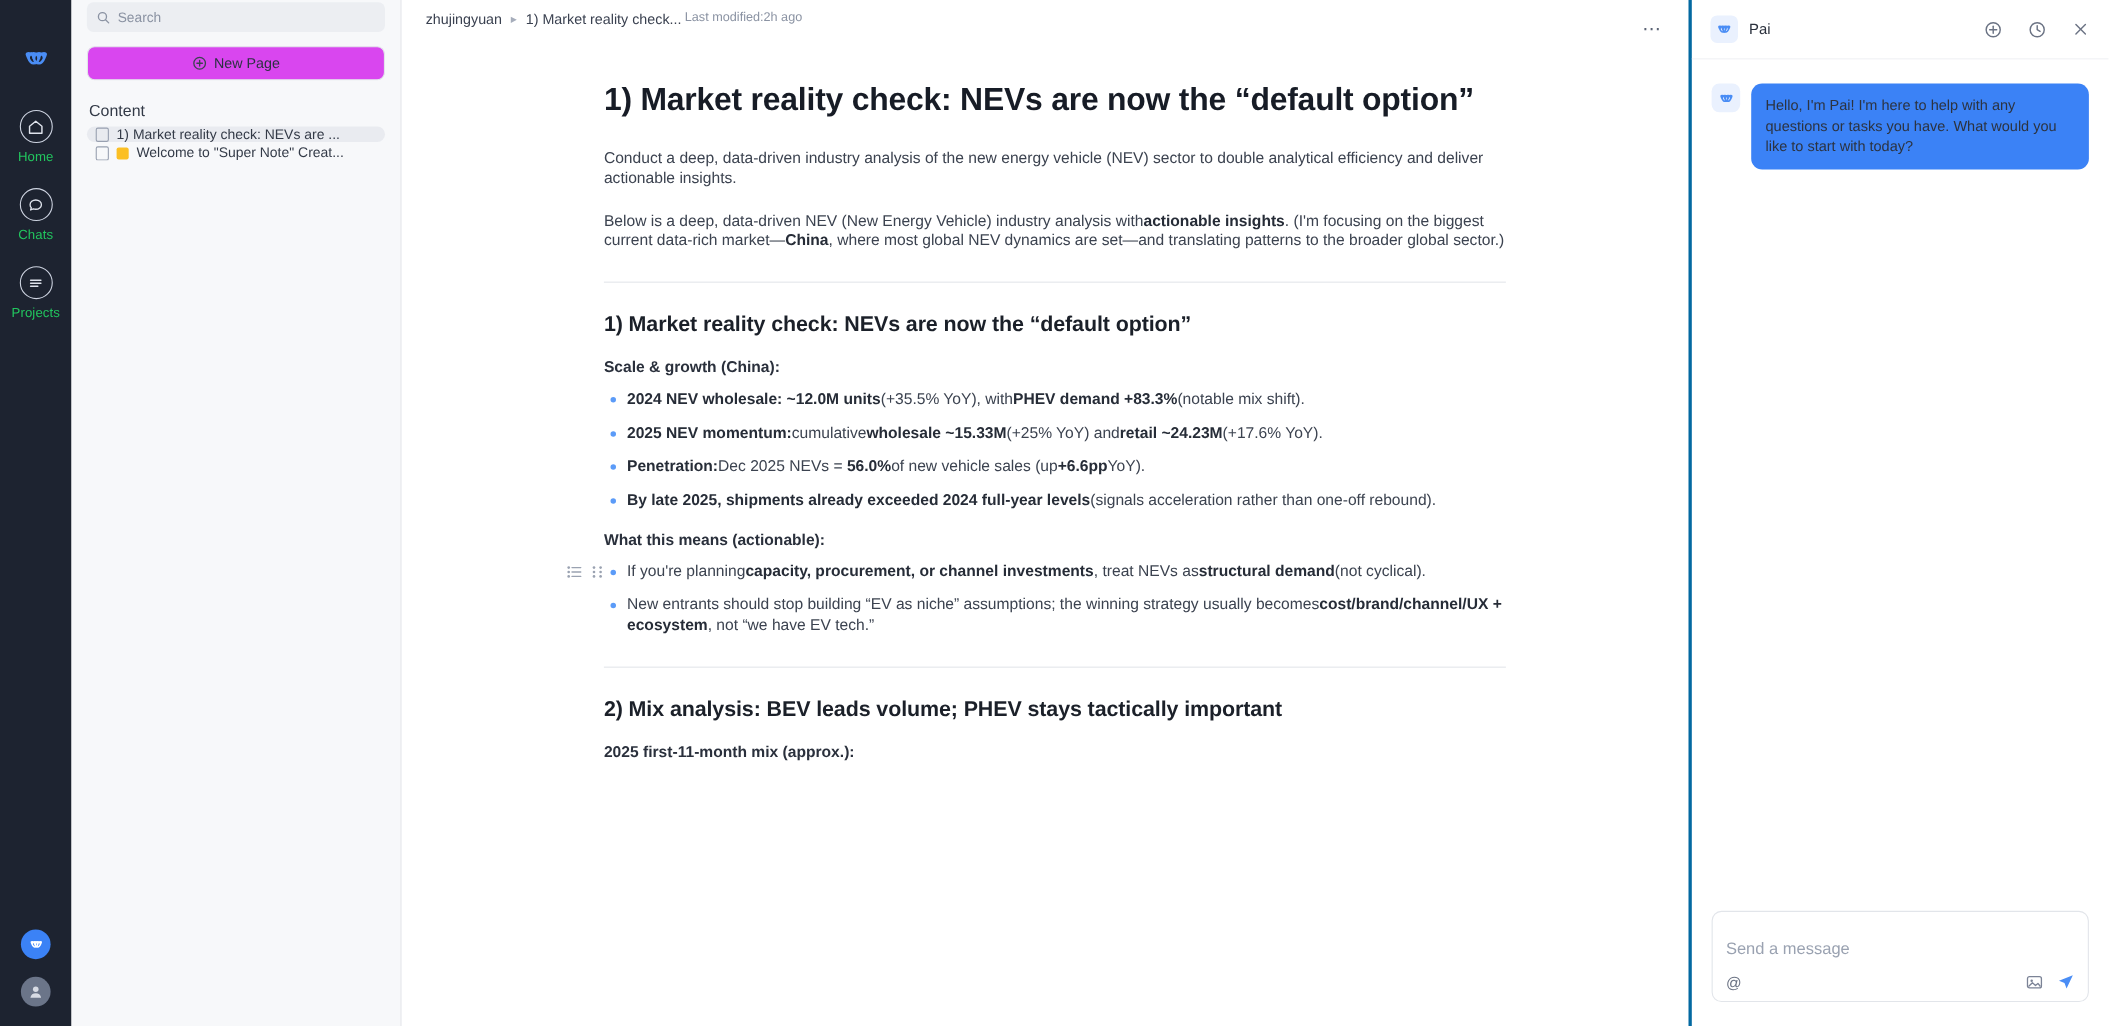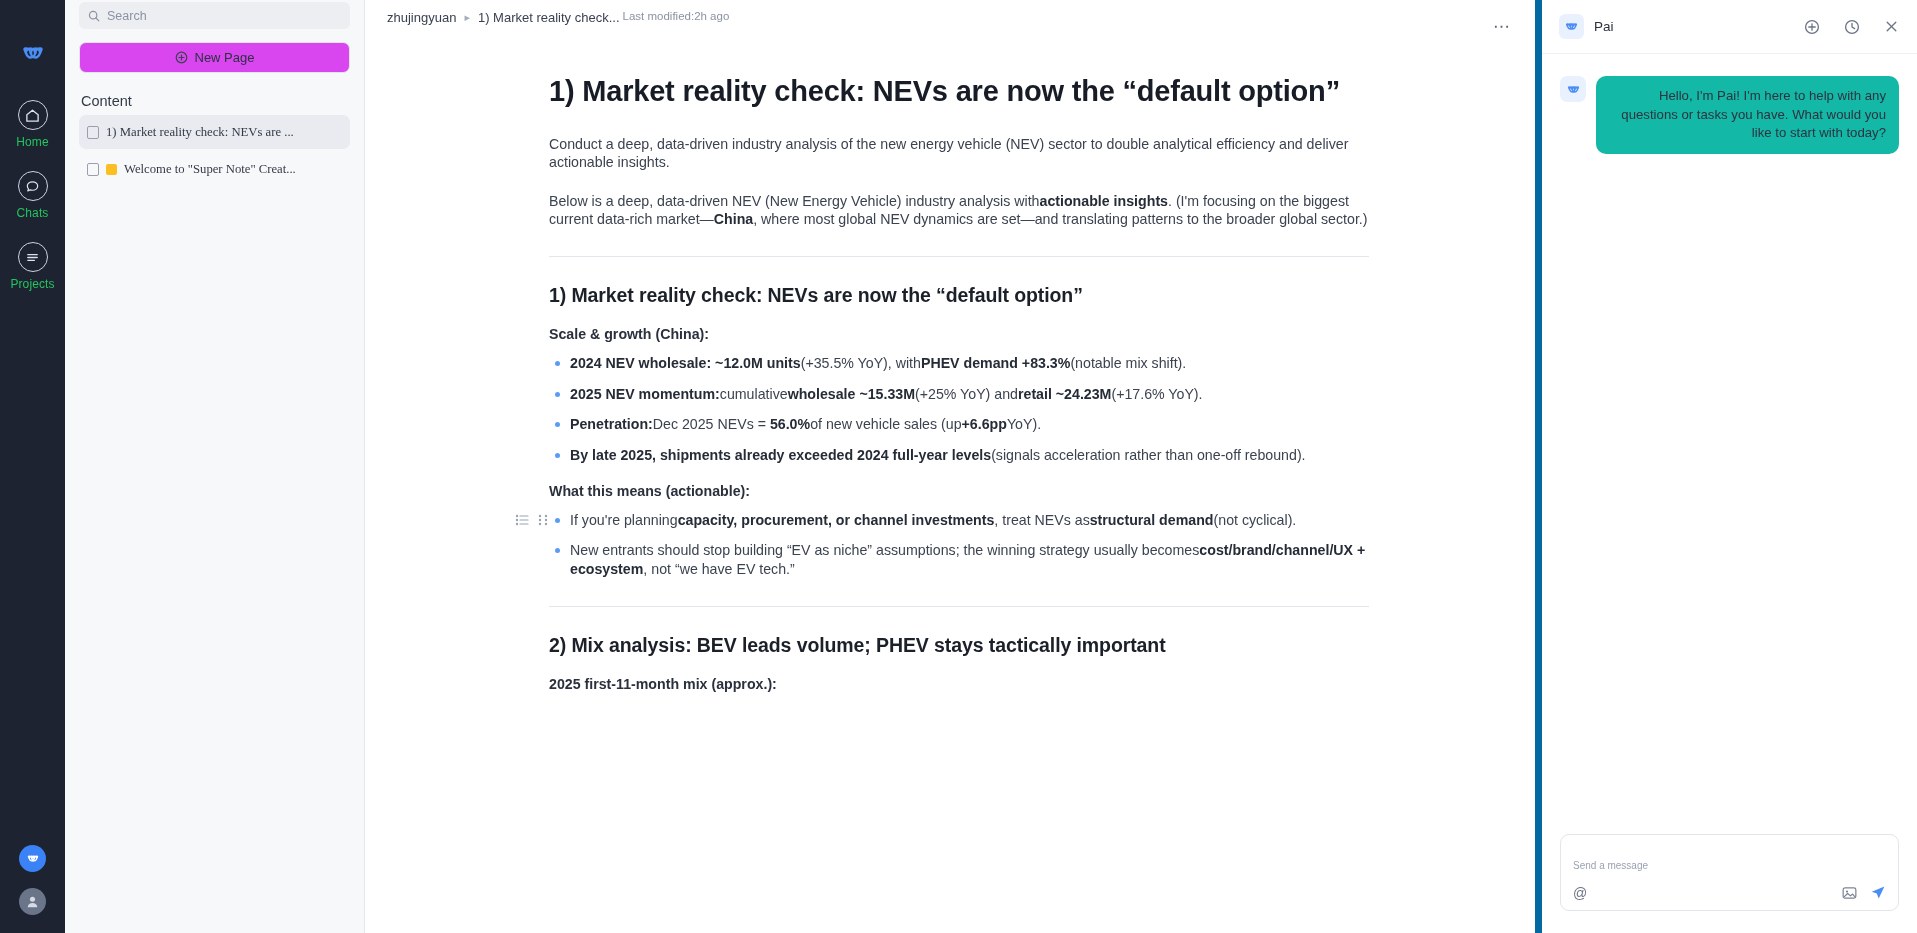--- a/index.html
+++ b/index.html
@@ -78,24 +78,24 @@
     background: #d946ef; border: 1px solid #e2e5ea; border-radius: 7px;
     display: flex; align-items: center; justify-content: center; gap: 7px;
     font-size: 13px; color: #2b3242; cursor: pointer;
   }
   .content-label {
     margin-top: 20px; margin-bottom: 6px;
     font-size: 14.5px; color: #333a47; font-weight: normal; padding-left: 2px;
   }
   .page-item {
     display: flex; align-items: center; gap: 7px;
-    height: 34px; border-radius: 7px; padding: 0 8px;
+    height: 14px; border-radius: 7px; padding: 0 8px;
     font-size: 12.7px; color: #333a47; cursor: pointer;
     margin-bottom: 3px;
-    white-space: nowrap; overflow: hidden; font-family: Liberation Serif, serif;
+    white-space: nowrap; overflow: hidden;
   }
   .page-item.active { background: #e9ebf0; }
   .doc-ico { width: 12px; height: 13px; border: 1.3px solid #98a0b0; border-radius: 2px; flex: 0 0 12px; }
   .sq-ico { width: 11px; height: 11px; background: #fbbf24; border-radius: 2px; flex: 0 0 11px; }
   .page-text { overflow: hidden; text-overflow: ellipsis; }
 
   
   .doc-wrap { flex: 1; height: 933px; display: flex; flex-direction: column; position: relative; min-width: 0; }
   .doc-topbar {
     height: 54px; display: flex; align-items: flex-start;
@@ -131,48 +131,48 @@
   }
   b { font-weight: bold; color: #262c37; }
   .block-handles {
     position: absolute; left: 150px; top: 460px;
     display: flex; gap: 9px; color: #9aa2b1; font-size: 13px;
   }
 
   
   .chat {
     width: 382px; flex: 0 0 382px; height: 933px;
-    border-left: 7px solid #0369a1; background: #fff;
+    border-left: 3px solid #0369a1; background: #fff;
     display: flex; flex-direction: column; position: relative;
   }
   .chat-head {
     height: 54px; display: flex; align-items: center; gap: 10px;
     padding: 0 18px 0 17px; border-bottom: 1px solid #f0f1f4;
   }
   .chat-logo {
     width: 25px; height: 25px; border-radius: 6px; background: #eaf1fe;
     display: flex; align-items: center; justify-content: center;
   }
   .chat-name { font-size: 13.5px; color: #2a303c; flex: 1; }
   .chat-icon { color: #6b7384; cursor: pointer; margin-left: 14px; display: flex; align-items: center;}
   .chat-body { flex: 1; padding: 22px 18px 0 18px; }
   .msg-row { display: flex; gap: 10px; align-items: flex-start; }
   .msg-avatar {
     width: 26px; height: 26px; border-radius: 7px; background: #eaf1fe;
     display: flex; align-items: center; justify-content: center; flex: 0 0 26px;
   }
   .msg-bubble {
-    background: #14b8a6; border-radius: 10px; padding: 11px 13px;
-    font-size: 13.2px; line-height: 1.42; color: #2c3340; text-align: right;
+    background: #3b82f6; border-radius: 10px; padding: 11px 13px;
+    font-size: 13.2px; line-height: 1.42; color: #2c3340;
   }
   .composer {
     margin: 0 18px 22px 18px; border: 1px solid #e2e5ea; border-radius: 9px;
     padding: 11px 12px 9px 12px; background: #fff;
   }
-  .composer .ph { font-size: 10px; color: #9aa2b1; margin-top: 14px; }
+  .composer .ph { font-size: 15px; color: #9aa2b1; margin-top: 14px; }
   .composer-row { display: flex; align-items: center; margin-top: 14px; }
   .at { color: #6b7384; font-size: 14px; cursor: pointer; }
   .composer-right { margin-left: auto; display: flex; align-items: center; gap: 13px; }
   .send { color: #4a8df5; cursor: pointer; display: flex; }
   .attach { color: #7b8396; cursor: pointer; display: flex; }
   svg { display: block; }
 </style>
 </head>
 <body>
 

